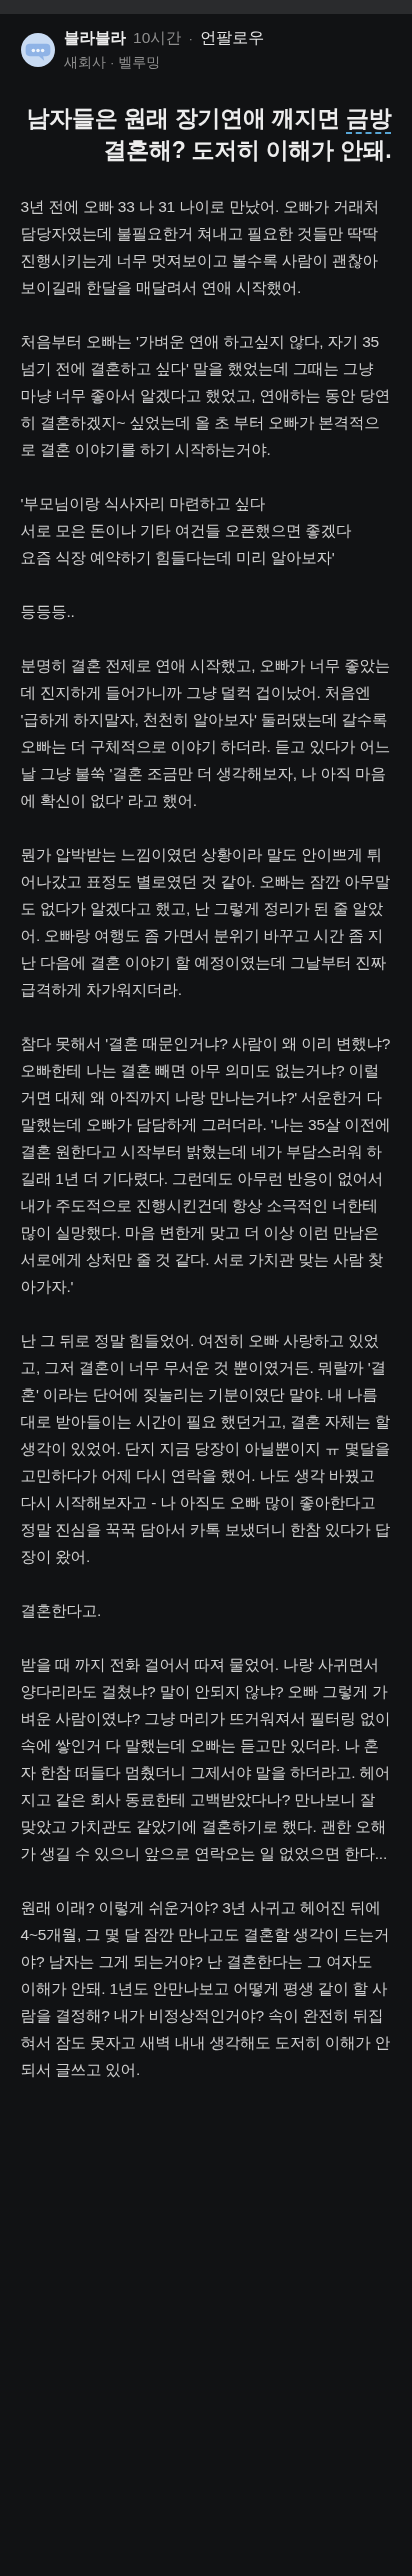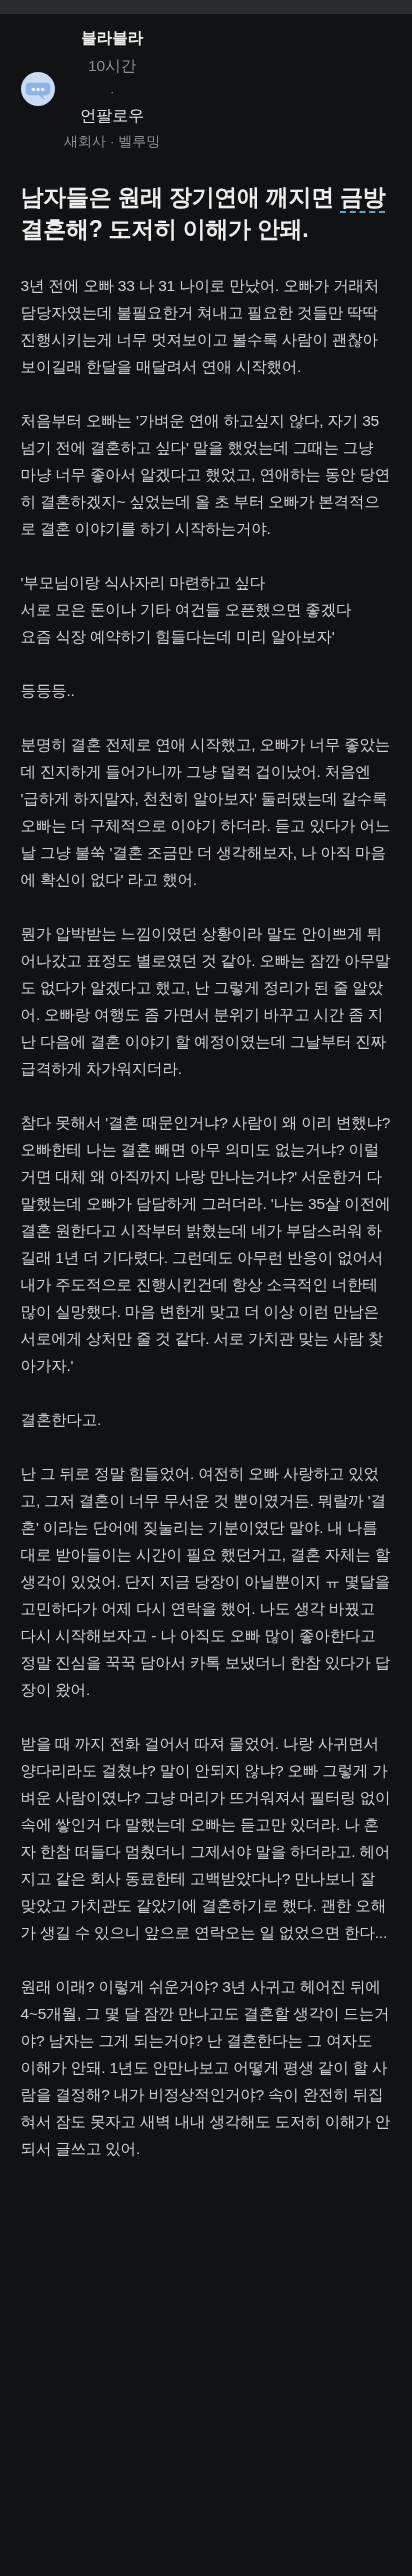--- a/index.html
+++ b/index.html
@@ -8,28 +8,28 @@
     background:#111214;
     font-family:"Liberation Sans","DejaVu Sans",sans-serif;
     color:#cfcfcf;
   }
   .statusbar{height:14.4px;background:#2a2b2d;}
   .page{padding:0 20.6px;}
   
   .post-header{display:flex;align-items:center;margin-top:13.4px;}
   .avatar{width:34px;height:34px;border-radius:50%;flex:0 0 34px;}
   .head-text{margin-left:9.3px;}
-  .head-row1{display:flex;align-items:center;gap:7.2px;font-size:15.5px;flex-direction:column;}
+  .head-row1{display:flex;align-items:center;gap:7.2px;font-size:15.5px;}
   .community{color:#ededed;font-weight:bold;}
   .time{color:#8f8f8f;}
   .dot{color:#8f8f8f;font-size:13.4px;}
   .unfollow{color:#e6e6e6;background:none;border:none;font-size:16px;padding:0;font-family:inherit;}
   .head-row2{margin-top:5.2px;font-size:14px;color:#8f8f8f;display:flex;align-items:center;gap:4px;}
   
-  .post-title{margin:30px 0 0 0;font-size:23px;line-height:32px;font-weight:bold;color:#ededed;letter-spacing:-0.3px;}
+  .post-title{margin:30px 0 0 0;font-size:23px;line-height:32px;font-weight:bold;color:#ededed;letter-spacing:-0.3px;text-align:right;}
   .dashed-underline{border-bottom:2.1px dashed #58a6d6;padding-bottom:1px;}
   
   .post-body{margin-top:23px;}
   .para{font-size:15.5px;line-height:27px;margin:27px 0;white-space:pre-line;color:#cfcfcf;letter-spacing:-0.2px;}
 </style>
 </head>
 <body>
 
 <div class="statusbar"></div>
 
@@ -65,20 +65,20 @@
   <div class="post-body">
       <p class="para">3년 전에 오빠 33 나 31 나이로 만났어. 오빠가 거래처 담당자였는데 불필요한거 쳐내고 필요한 것들만 딱딱 진행시키는게 너무 멋져보이고 볼수록 사람이 괜찮아 보이길래 한달을 매달려서 연애 시작했어.</p>
       <p class="para">처음부터 오빠는 '가벼운 연애 하고싶지 않다, 자기 35 넘기 전에 결혼하고 싶다' 말을 했었는데 그때는 그냥 마냥 너무 좋아서 알겠다고 했었고, 연애하는 동안 당연히 결혼하겠지~ 싶었는데 올 초 부터 오빠가 본격적으로 결혼 이야기를 하기 시작하는거야.</p>
       <p class="para">'부모님이랑 식사자리 마련하고 싶다
 서로 모은 돈이나 기타 여건들 오픈했으면 좋겠다
 요즘 식장 예약하기 힘들다는데 미리 알아보자'</p>
       <p class="para">등등등..</p>
       <p class="para">분명히 결혼 전제로 연애 시작했고, 오빠가 너무 좋았는데 진지하게 들어가니까 그냥 덜컥 겁이났어. 처음엔 '급하게 하지말자, 천천히 알아보자' 둘러댔는데 갈수록 오빠는 더 구체적으로 이야기 하더라. 듣고 있다가 어느날 그냥 불쑥 '결혼 조금만 더 생각해보자, 나 아직 마음에 확신이 없다' 라고 했어.</p>
       <p class="para">뭔가 압박받는 느낌이였던 상황이라 말도 안이쁘게 튀어나갔고 표정도 별로였던 것 같아. 오빠는 잠깐 아무말도 없다가 알겠다고 했고, 난 그렇게 정리가 된 줄 알았어. 오빠랑 여행도 좀 가면서 분위기 바꾸고 시간 좀 지난 다음에 결혼 이야기 할 예정이였는데 그날부터 진짜 급격하게 차가워지더라.</p>
       <p class="para">참다 못해서 '결혼 때문인거냐? 사람이 왜 이리 변했냐? 오빠한테 나는 결혼 빼면 아무 의미도 없는거냐? 이럴거면 대체 왜 아직까지 나랑 만나는거냐?' 서운한거 다 말했는데 오빠가 담담하게 그러더라. '나는 35살 이전에 결혼 원한다고 시작부터 밝혔는데 네가 부담스러워 하길래 1년 더 기다렸다. 그런데도 아무런 반응이 없어서 내가 주도적으로 진행시킨건데 항상 소극적인 너한테 많이 실망했다. 마음 변한게 맞고 더 이상 이런 만남은 서로에게 상처만 줄 것 같다. 서로 가치관 맞는 사람 찾아가자.'</p>
+      <p class="para">난 그 뒤로 정말 힘들었어. 여전히 오빠 사랑하고 있었고, 그저 결혼이 너무 무서운 것 뿐이였거든. 뭐랄까 '결혼' 이라는 단어에 짖눌리는 기분이였단 말야. 내 나름대로 받아들이는 시간이 필요 했던거고, 결혼 자체는 할 생각이 있었어. 단지 지금 당장이 아닐뿐이지 ㅠ 몇달을 고민하다가 어제 다시 연락을 했어. 나도 생각 바꿨고 다시 시작해보자고 - 나 아직도 오빠 많이 좋아한다고 정말 진심을 꾹꾹 담아서 카톡 보냈더니 한참 있다가 답장이 왔어.</p>
       <p class="para">결혼한다고.</p>
-      <p class="para">난 그 뒤로 정말 힘들었어. 여전히 오빠 사랑하고 있었고, 그저 결혼이 너무 무서운 것 뿐이였거든. 뭐랄까 '결혼' 이라는 단어에 짖눌리는 기분이였단 말야. 내 나름대로 받아들이는 시간이 필요 했던거고, 결혼 자체는 할 생각이 있었어. 단지 지금 당장이 아닐뿐이지 ㅠ 몇달을 고민하다가 어제 다시 연락을 했어. 나도 생각 바꿨고 다시 시작해보자고 - 나 아직도 오빠 많이 좋아한다고 정말 진심을 꾹꾹 담아서 카톡 보냈더니 한참 있다가 답장이 왔어.</p>
       <p class="para">받을 때 까지 전화 걸어서 따져 물었어. 나랑 사귀면서 양다리라도 걸쳤냐? 말이 안되지 않냐? 오빠 그렇게 가벼운 사람이였냐? 그냥 머리가 뜨거워져서 필터링 없이 속에 쌓인거 다 말했는데 오빠는 듣고만 있더라. 나 혼자 한참 떠들다 멈췄더니 그제서야 말을 하더라고. 헤어지고 같은 회사 동료한테 고백받았다나? 만나보니 잘 맞았고 가치관도 같았기에 결혼하기로 했다. 괜한 오해가 생길 수 있으니 앞으로 연락오는 일 없었으면 한다...</p>
       <p class="para">원래 이래? 이렇게 쉬운거야? 3년 사귀고 헤어진 뒤에 4~5개월, 그 몇 달 잠깐 만나고도 결혼할 생각이 드는거야? 남자는 그게 되는거야? 난 결혼한다는 그 여자도 이해가 안돼. 1년도 안만나보고 어떻게 평생 같이 할 사람을 결정해? 내가 비정상적인거야? 속이 완전히 뒤집혀서 잠도 못자고 새벽 내내 생각해도 도저히 이해가 안되서 글쓰고 있어.</p>
     </div>
 
 </div>
 
 
 </body></html>

